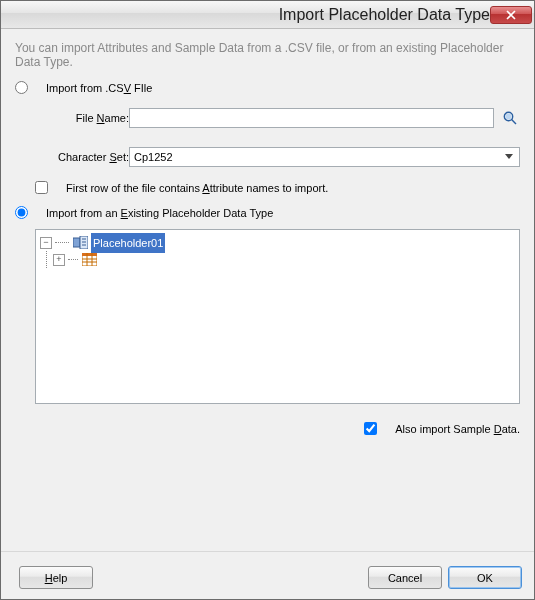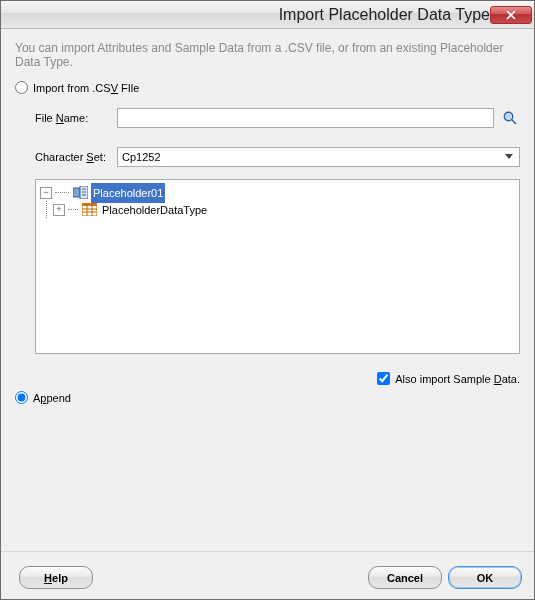--- a/index.html
+++ b/index.html
@@ -51,38 +51,39 @@
   }
   .intro {
     color: #8a8a8a;
     margin-bottom: 12px;
     font-size: 12px;
   }
   .row {
     display: flex;
     align-items: center;
     margin-bottom: 6px;
+    gap: 13px;
   }
   .radio, .checkbox {
     width: 13px; height: 13px;
     margin: 0 5px 0 0;
     vertical-align: middle;
   }
   .indent {
     margin-left: 20px;
     margin-top: 11px;
   }
   .form-row {
     display: flex;
     align-items: center;
     margin-bottom: 8px;
   }
   .form-label {
-    width: 82px;
-    text-align: left;
+    width: 94px;
+    text-align: right;
   }
   .text-input {
     flex: 1;
     height: 20px;
     border: 1px solid #a5acb2;
     background: #fff;
     padding: 0 4px;
     font-family: inherit;
     font-size: 11px;
   }
@@ -163,27 +164,26 @@
   .button-row {
     display: flex;
     align-items: center;
     padding: 6px 12px 10px 12px;
   }
   .spacer { flex: 1; }
   .btn {
     min-width: 74px;
     height: 23px;
     border: 1px solid #8e8f8f;
-    border-radius: 10px;
+    border-radius: 3px;
     background: linear-gradient(to bottom, #fcfcfc, #ebebeb 45%, #dddddd 46%, #e7e7e7);
     margin-left: 6px;
     font-family: inherit;
     font-size: 11px;
     cursor: pointer;
-    font-weight: bold;
   }
   .btn.default {
     border: 1px solid #4a90d9;
     box-shadow: inset 0 0 0 1px rgba(120,180,240,0.7);
   }
   .u { text-decoration: underline; }
   .mag-svg { width: 16px; height: 16px; }
   svg { display: block; }
 </style>
 </head>
@@ -225,21 +225,29 @@
       <div class="select">
         <span>Cp1252</span>
         <div class="arrow">
           <svg width="8" height="6" viewBox="0 0 8 6">
               <path d="M0 0 L8 0 L4 5 Z" fill="#444"></path>
             </svg>
         </div>
       </div>
     </div>
 
-
+    <div class="row indent" style="margin-top:6px; margin-bottom:12px;">
+      <input type="checkbox" class="checkbox" style="">
+      <label><span>First row of the file contains </span><span class="u">A</span><span>ttribute names to import.</span></label>
+    </div>
+
+    <div class="row">
+      <input type="radio" class="radio" name="src" checked="" style="">
+      <label><span>Import from an </span><span class="u">E</span><span>xisting Placeholder Data Type</span></label>
+    </div>
 
     <div class="tree-container">
       <div class="tree-node">
         <div class="twist">−</div>
         <span class="dotted"></span>
         <span class="tree-icon">
           <svg width="15" height="13" viewBox="0 0 15 13">
               <rect x="0" y="2" width="7" height="9" fill="#7fa3d6" stroke="#3b5f94"></rect>
               <rect x="7" y="0" width="8" height="13" fill="#dbe7f7" stroke="#3b5f94"></rect>
               <line x1="9" y1="3" x2="13" y2="3" stroke="#3b5f94"></line>
@@ -257,34 +265,29 @@
         <span class="tree-icon">
           <svg width="15" height="13" viewBox="0 0 15 13">
               <rect x="0" y="0" width="15" height="13" fill="#fff" stroke="#c46a00"></rect>
               <rect x="0" y="0" width="15" height="3" fill="#d86f1b"></rect>
               <line x1="5" y1="0" x2="5" y2="13" stroke="#c46a00"></line>
               <line x1="10" y1="0" x2="10" y2="13" stroke="#c46a00"></line>
               <line x1="0" y1="6" x2="15" y2="6" stroke="#c46a00"></line>
               <line x1="0" y1="9" x2="15" y2="9" stroke="#c46a00"></line>
             </svg>
         </span>
-        <span class="tree-label">PlaceholderDataType</span>
       </div>
     </div>
 
     <div class="row indent" style="margin-top:18px;justify-content:flex-end;">
       <input type="checkbox" class="checkbox" checked="" style="">
       <label><span>Also import Sample </span><span class="u">D</span><span>ata.</span></label>
     </div>
 
 
-    <div class="row">
-      <input type="radio" class="radio" name="mode" checked="" style="">
-      <label><span>A</span><span class="u">p</span><span>pend</span></label>
-    </div>
 
 
   </div>
 
   <div class="divider"></div>
 
   <div class="button-row">
     <button class="btn"><span class="u">H</span><span>elp</span></button>
     <div class="spacer"></div>
     <button class="btn">Cancel</button>

